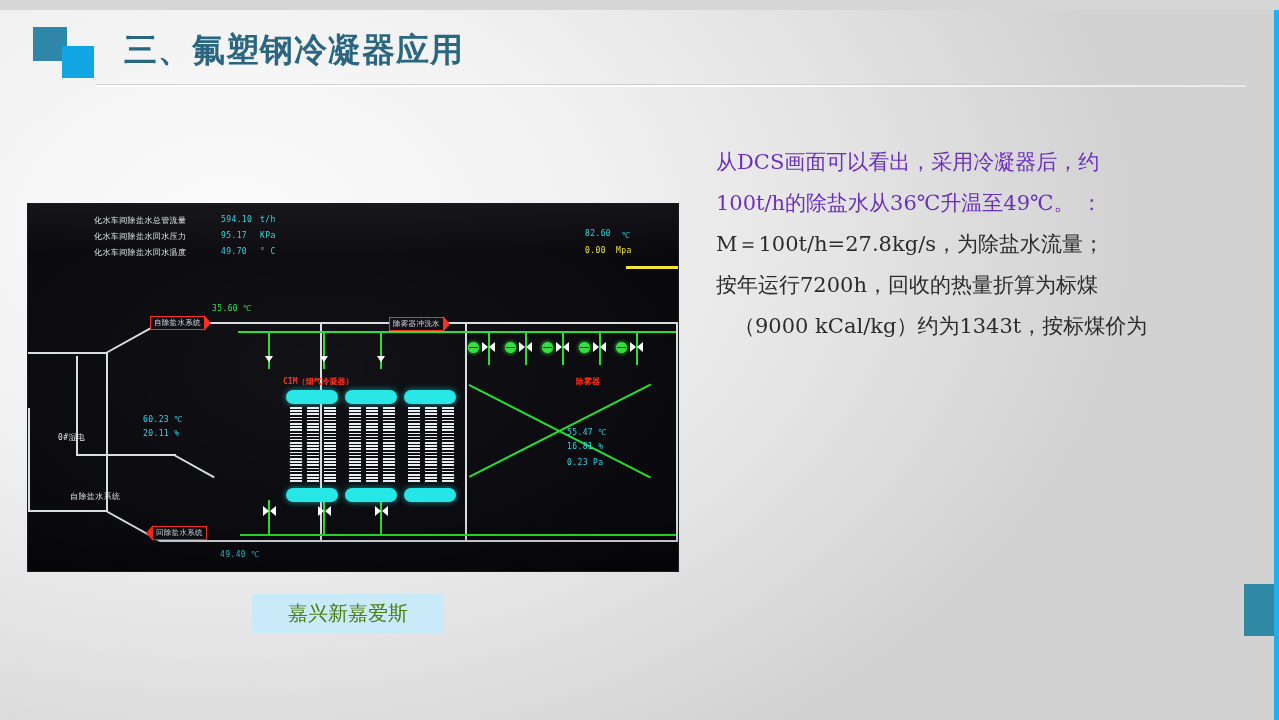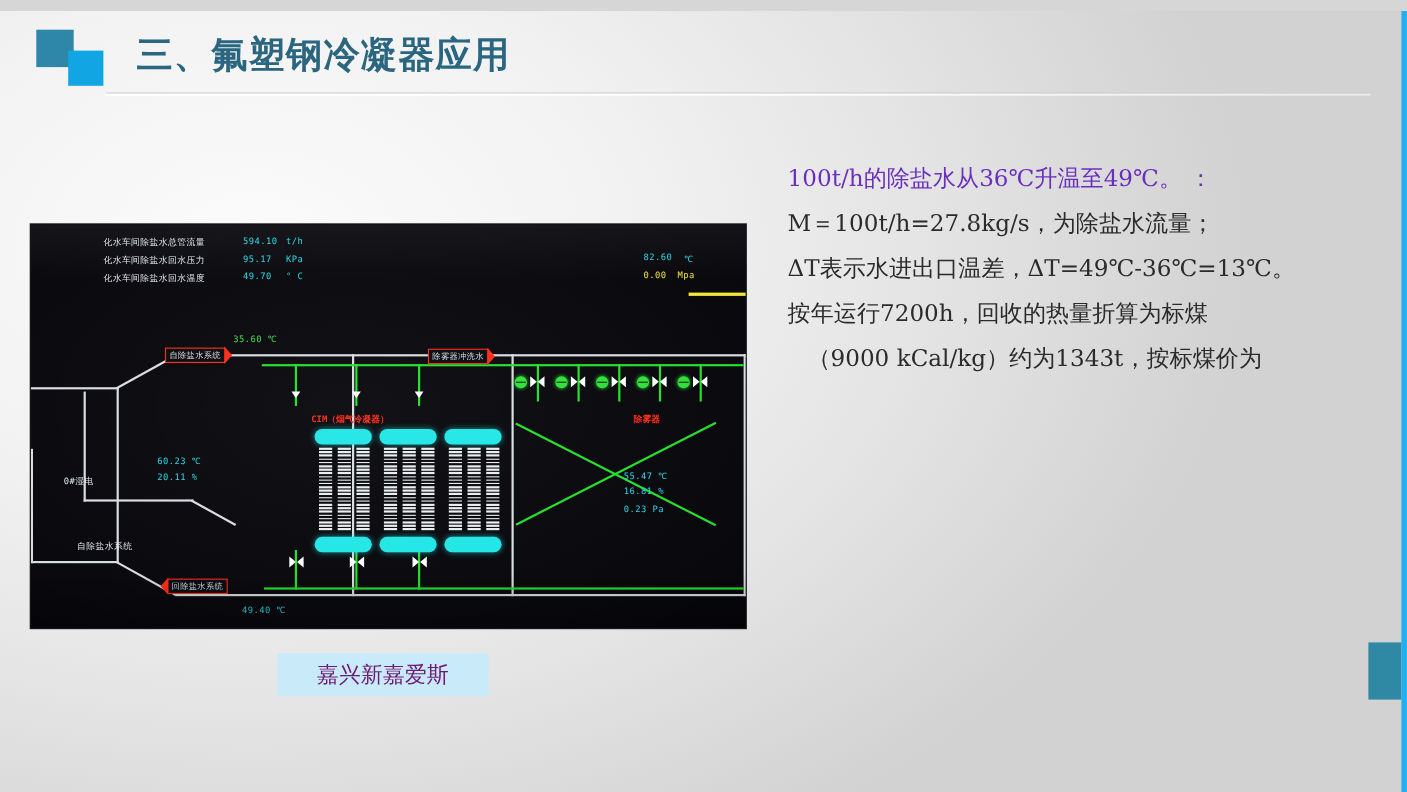--- a/index.html
+++ b/index.html
@@ -130,39 +130,39 @@
     position: absolute; width: 0; height: 0;
     border-left: 4px solid transparent; border-right: 4px solid transparent; border-top: 6px solid #ffffff;
   }
 
   
   #photo-caption {
     position: absolute; left: 252px; top: 584px; width: 192px; height: 39px;
     background: #c9eaf8;
     display: flex; align-items: center; justify-content: center;
     font-family: "DejaVu Sans", "Liberation Sans", sans-serif;
-    font-size: 20px; color: #701a75;
+    font-size: 20px; color: #4d7c0f;
   }
 </style>
 </head>
 <body>
 
 <div id="slide">
 
   <div id="title-bar">
     <div class="deco-sq" id="deco-square-dark"></div>
     <div class="deco-sq" id="deco-square-light"></div>
     <div id="page-title">三、氟塑钢冷凝器应用</div>
     <div id="title-rule"></div>
   </div>
 
   <div id="body-text">
+    <span class="ln purple">从DCS画面可以看出，采用冷凝器后，约</span>
     <span class="ln purple">100t/h的除盐水从36℃升温至49℃。 ：</span>
     <span class="ln">M＝100t/h=27.8kg/s，为除盐水流量；</span>
-    <span class="ln">ΔT表示水进出口温差，ΔT=49℃-36℃=13℃。</span>
     <span class="ln">按年运行7200h，回收的热量折算为标煤</span>
     <span class="ln indent">（9000 kCal/kg）约为1343t，按标煤价为</span>
   </div>
 
   <div id="dcs-photo">
 
     <div class="dcs-lbl" style="left:66px;  top:11px;">化水车间除盐水总管流量</div>
     <div class="dcs-val" style="left:193px; top:11px;">594.10</div>
     <div class="dcs-val" style="left:232px; top:11px;">t/h</div>
 

